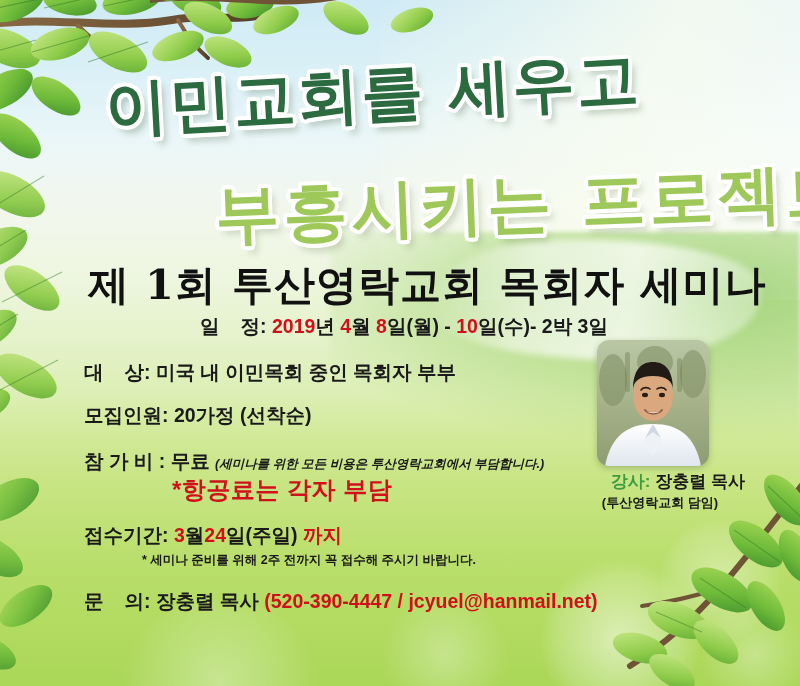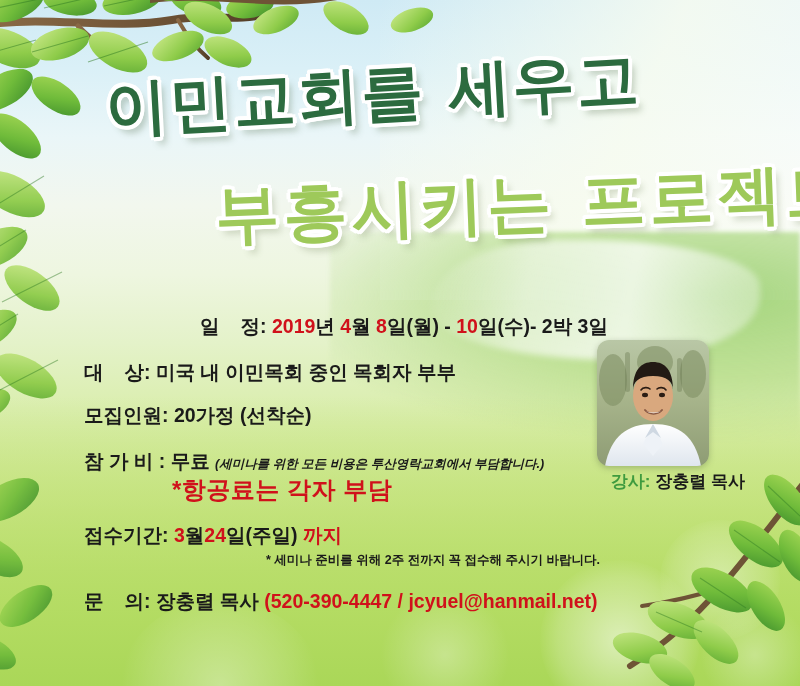--- a/index.html
+++ b/index.html
@@ -94,21 +94,21 @@
   .r5{margin-top:26px;}
   .r6{margin-top:24px;}
   .r7{margin-top:26px;}
   .lbl-sp3{letter-spacing:21px;}
   .red{color:#d0111b;}
   .dark{color:#1a1a1a;}
   .paren{font-size:12.5px;font-weight:700;color:#1a1a1a;letter-spacing:0;font-style:italic;}
   .sub-red{display:block;margin-top:7px;margin-left:88px;
            font-size:24px;font-weight:700;color:#d0111b;letter-spacing:.5px;}
   .sub-note{display:block;margin-top:8px;margin-left:58px;
-            font-size:12.5px;font-weight:700;color:#1a1a1a;text-align:center;}
+            font-size:12.5px;font-weight:700;color:#1a1a1a;}
 
   
   .photo{
     position:absolute;left:597px;top:340px;width:112px;height:126px;
     border-radius:12px;overflow:hidden;
     box-shadow:0 2px 6px rgba(80,100,60,.35);
   }
   .photo svg{display:block;}
   .sp-name{
     position:absolute;left:575px;top:470px;width:170px;text-align:right;
@@ -253,20 +253,21 @@
           <path d="M134 60 L180 92"></path>
           <path d="M100 108 L146 138"></path>
         <path d="M56 142 L102 162"></path>
       </g>
     </svg>
   </div>
 
   <div class="callig callig-1">이민교회를 세우고</div>
   <div class="callig callig-2">부흥시키는  프로젝트</div>
 
+  <div class="main-title">제 1회 투산영락교회 목회자 세미나</div>
 
   <div class="info">
 
     <div class="row r1">
       <span class="lbl-sp3">일</span><span>정:</span>
       <span class="red">2019</span><span class="dark">년</span>
       <span class="red">4</span><span class="dark">월</span>
       <span class="red">8</span><span class="dark">일(월)</span><span class="dark"> - </span><span class="red">10</span><span class="dark">일(수)-</span>
       <span class="dark">2박 3일</span>
     </div>
@@ -337,14 +338,15 @@
       <path d="M60 49 C62 47 67 47 69 50" stroke="#2b1d14" stroke-width="1.6" fill="none" stroke-linecap="round"></path>
       <path d="M48 70 C52 75 61 75 65 70" stroke="#8a5a44" stroke-width="2" fill="none" stroke-linecap="round"></path>
       <path d="M49 71 C53 74 60 74 64 71 C60 73 53 73 49 71 Z" fill="#fff"></path>
     </svg>
   </div>
 
   <div class="sp-name">
     <span class="g">강사:</span>
     <span>장충렬 목사</span>
   </div>
+  <div class="sp-sub">(투산영락교회 담임)</div>
 
 </div>
 
 </body></html>

